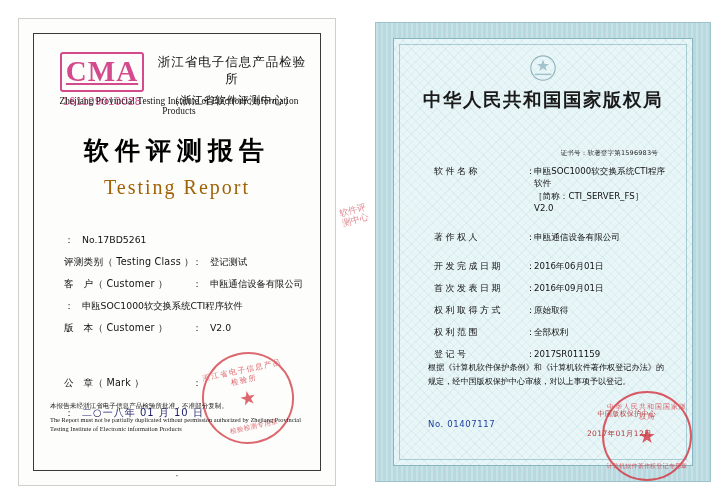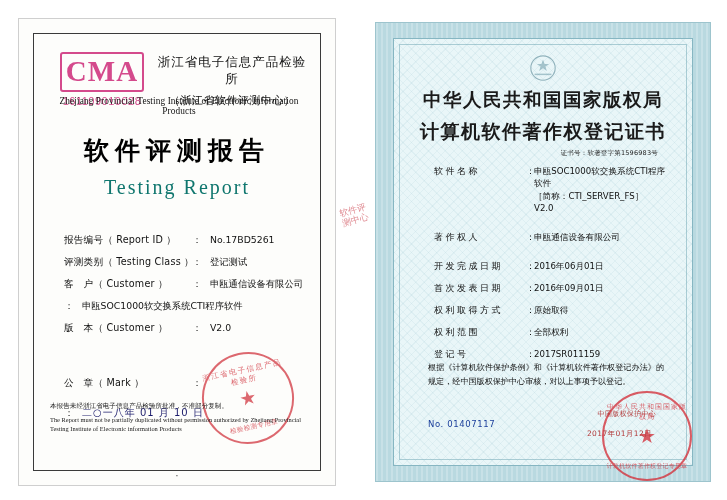--- a/index.html
+++ b/index.html
@@ -46,20 +46,21 @@
     font-family: "Liberation Serif", serif;
     font-size: 29px;
     font-weight: bold;
     letter-spacing: 1px;
     color: #d44a8c;
     line-height: 1;
     border: 2px solid #d44a8c;
     border-radius: 3px;
     padding: 3px 4px 4px 4px;
     display: inline-block;
+    text-decoration: underline;
   }
   .cma-number {
     font-family: "Liberation Sans", sans-serif;
     font-size: 11px;
     color: #d44a8c;
     letter-spacing: 0.5px;
     margin-top: 3px;
   }
   .inst-block {
     position: absolute;
@@ -105,21 +106,21 @@
     letter-spacing: 6px;
   }
   .title-en {
     position: absolute;
     left: 0;
     right: 0;
     top: 142px;
     text-align: center;
     font-family: "Liberation Serif", serif;
     font-size: 20px;
-    color: #0f766e;
+    color: #a16207;
     letter-spacing: 2px;
   }
   .field-list {
     position: absolute;
     left: 30px;
     top: 200px;
     right: 18px;
   }
   .field-row {
     display: flex;
@@ -437,21 +438,20 @@
       <div class="inst-cn">浙江省电子信息产品检验所</div>
       <div class="inst-cn2">（浙江省软件评测中心）</div>
     </div>
     <div class="inst-en">Zhejiang Provincial Testing Institute of Electronic information Products</div>
 
     <div class="title-cn">软件评测报告</div>
     <div class="title-en">Testing Report</div>
 
     <div class="field-list">
       <div class="field-row">
-        <span class="field-label">报告编号（ Report ID ）</span>
         <span class="field-colon">：</span>
         <span class="field-value">No.17BD5261</span>
       </div>
       <div class="field-row">
         <span class="field-label">评测类别（ Testing Class ）</span>
         <span class="field-colon">：</span>
         <span class="field-value">登记测试</span>
       </div>
       <div class="field-row">
         <span class="field-label">客　户（ Customer ）</span>
@@ -499,21 +499,20 @@
   <div class="frame">
     <div class="guilloche"></div>
 
     <svg class="emblem" viewBox="0 0 60 32">
       <circle cx="30" cy="16" r="13" fill="none" stroke="#4b7d8c" stroke-width="1.2"></circle>
       <polygon points="30,7 31.6,11.6 36.5,11.6 32.6,14.5 34.1,19.1 30,16.3 25.9,19.1 27.4,14.5 23.5,11.6 28.4,11.6" fill="#6c9aa8"></polygon>
       <rect x="21" y="22" width="18" height="1.6" fill="#6c9aa8"></rect>
     </svg>
 
     <div class="cert-title1">中华人民共和国国家版权局</div>
-    <div class="cert-title2">计算机软件著作权登记证书</div>
     <div class="cert-no">证书号：软著登字第1596983号</div>
 
     <div class="cert-fields">
       <div class="cf-row tall">
         <span class="cf-label">软件名称</span>
         <span class="cf-colon">：</span>
         <span class="cf-value">
           <span>申瓯SOC1000软交换系统CTI程序软件</span>
           <span class="sub">［简称：CTI_SERVER_FS］</span>
           <span class="sub">V2.0</span>

